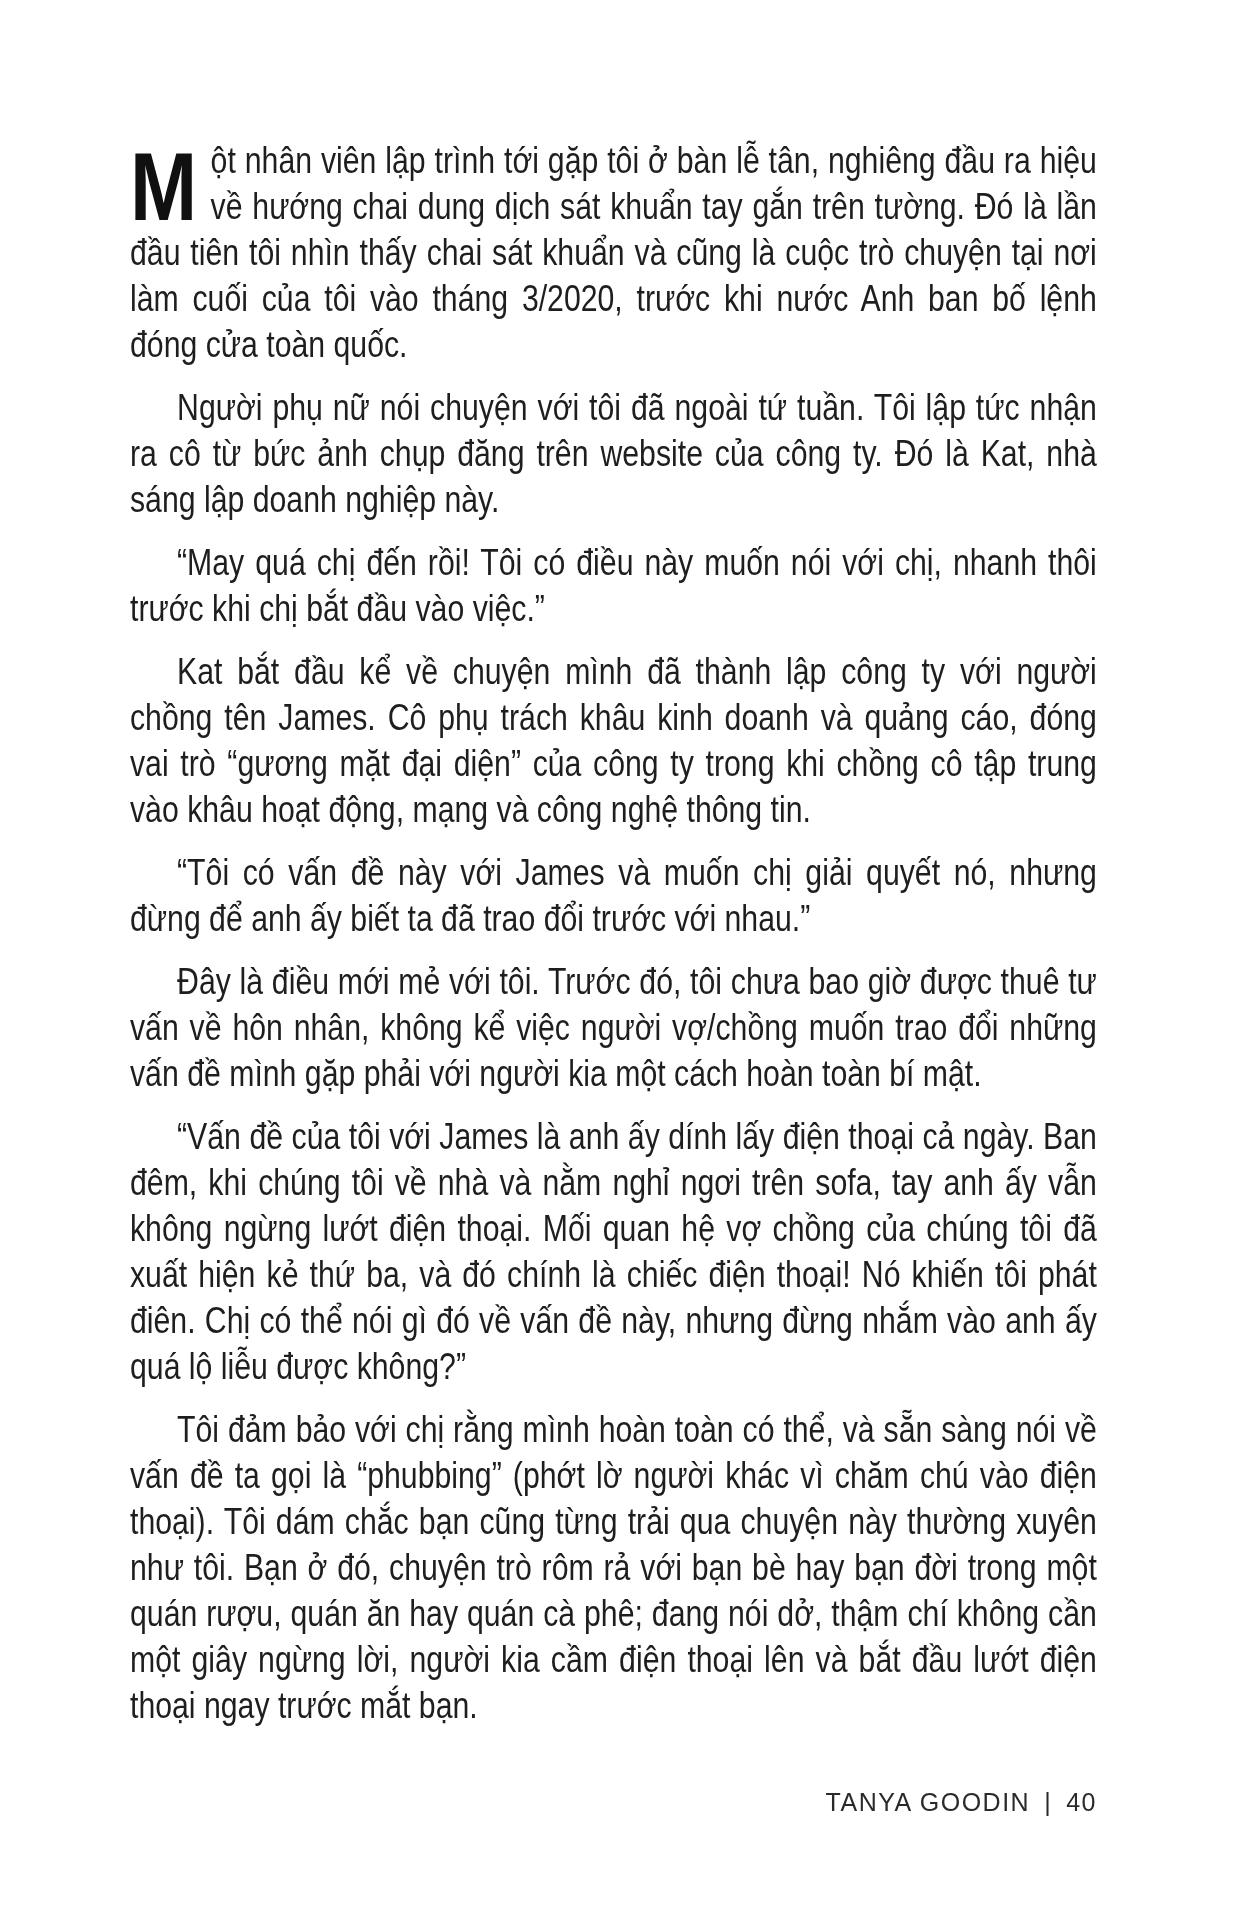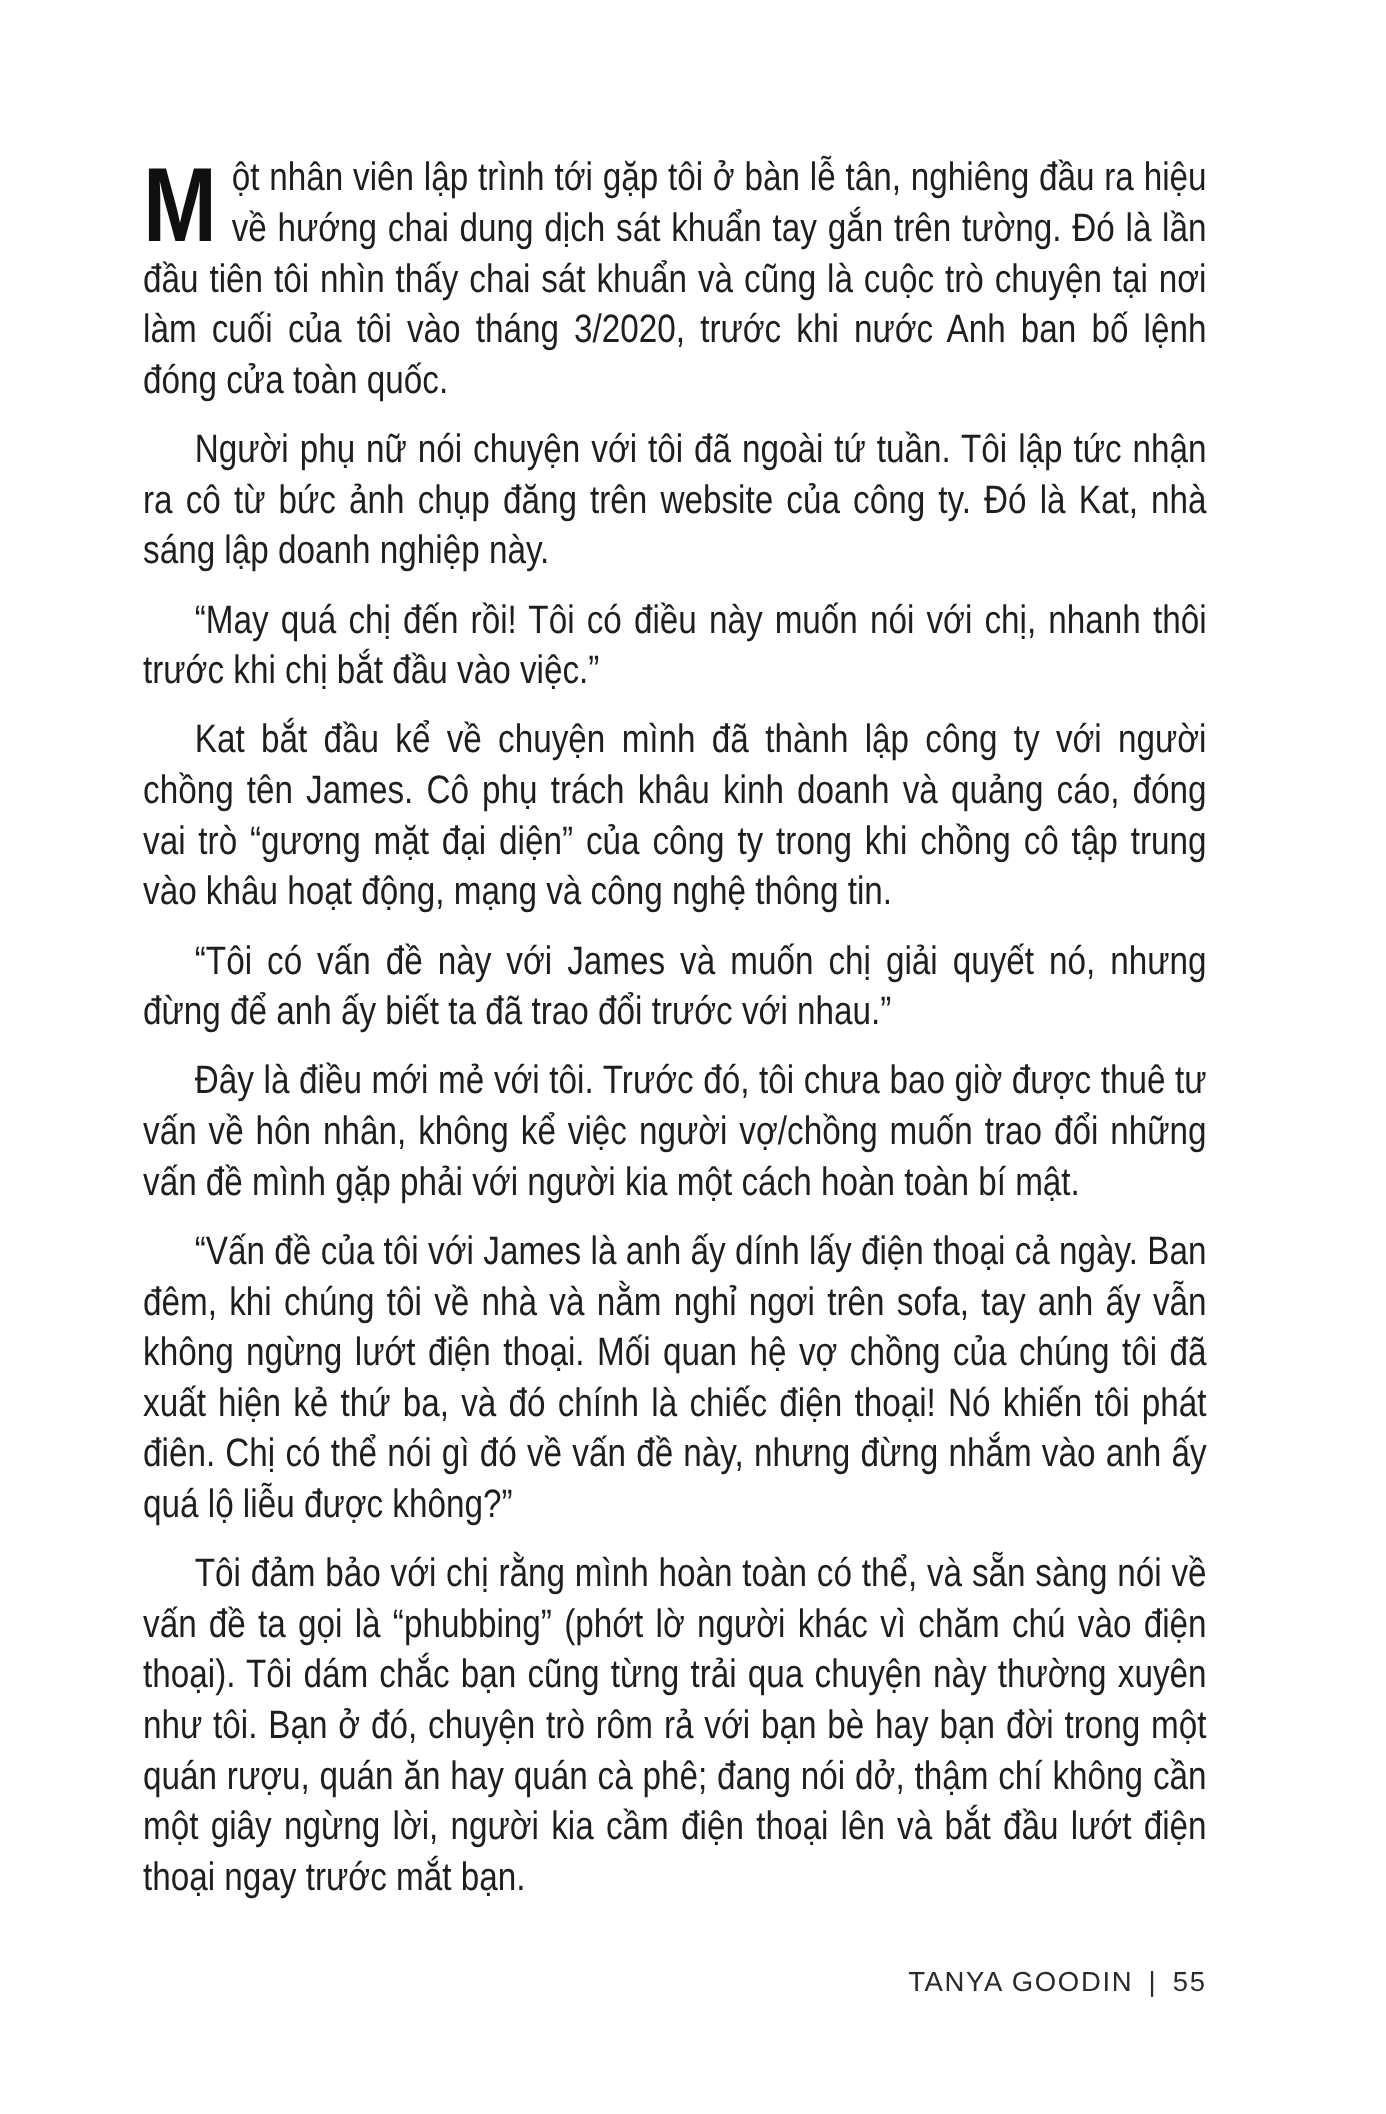--- a/index.html
+++ b/index.html
@@ -70,15 +70,15 @@
     <p class="para">“May quá chị đến rồi! Tôi có điều này muốn nói với chị, nhanh thôi trước khi chị bắt đầu vào việc.”</p>
     <p class="para">Kat bắt đầu kể về chuyện mình đã thành lập công ty với người chồng tên James. Cô phụ trách khâu kinh doanh và quảng cáo, đóng vai trò “gương mặt đại diện” của công ty trong khi chồng cô tập trung vào khâu hoạt động, mạng và công nghệ thông tin.</p>
     <p class="para">“Tôi có vấn đề này với James và muốn chị giải quyết nó, nhưng đừng để anh ấy biết ta đã trao đổi trước với nhau.”</p>
     <p class="para">Đây là điều mới mẻ với tôi. Trước đó, tôi chưa bao giờ được thuê tư vấn về hôn nhân, không kể việc người vợ/chồng muốn trao đổi những vấn đề mình gặp phải với người kia một cách hoàn toàn bí mật.</p>
     <p class="para">“Vấn đề của tôi với James là anh ấy dính lấy điện thoại cả ngày. Ban đêm, khi chúng tôi về nhà và nằm nghỉ ngơi trên sofa, tay anh ấy vẫn không ngừng lướt điện thoại. Mối quan hệ vợ chồng của chúng tôi đã xuất hiện kẻ thứ ba, và đó chính là chiếc điện thoại! Nó khiến tôi phát điên. Chị có thể nói gì đó về vấn đề này, nhưng đừng nhắm vào anh ấy quá lộ liễu được không?”</p>
     <p class="para">Tôi đảm bảo với chị rằng mình hoàn toàn có thể, và sẵn sàng nói về vấn đề ta gọi là “phubbing” (phớt lờ người khác vì chăm chú vào điện thoại). Tôi dám chắc bạn cũng từng trải qua chuyện này thường xuyên như tôi. Bạn ở đó, chuyện trò rôm rả với bạn bè hay bạn đời trong một quán rượu, quán ăn hay quán cà phê; đang nói dở, thậm chí không cần một giây ngừng lời, người kia cầm điện thoại lên và bắt đầu lướt điện thoại ngay trước mắt bạn.</p>
   </div>
   <div class="footer">
     <span>TANYA GOODIN</span>
     <span class="divider">|</span>
-    <span>55</span>
+    <span>40</span>
   </div>
 </div>
 
 </body></html>

